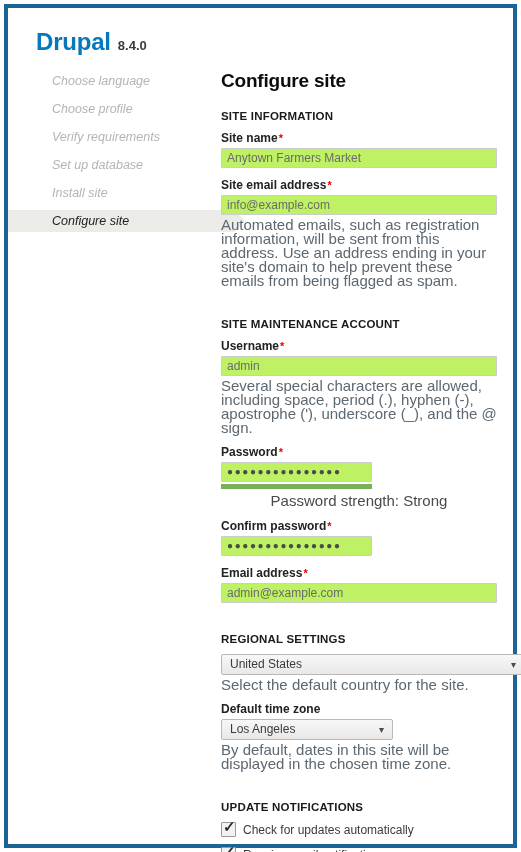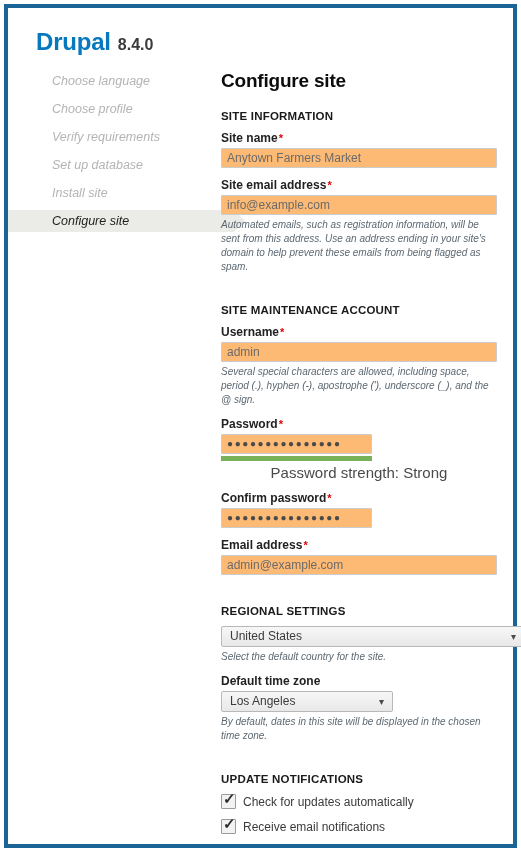--- a/index.html
+++ b/index.html
@@ -40,21 +40,21 @@
     display: flex;
     align-items: baseline;
   }
   .brand-name {
     font-size: 24px;
     font-weight: bold;
     color: #0678be;
     letter-spacing: -0.2px;
   }
   .brand-version {
-    font-size: 16px;
+    font-size: 13px;
     font-weight: bold;
     color: #3b3b3b;
     margin-left: 7px;
   }
 
   
   .task-list {
     position: absolute;
     left: 0;
     top: 62px;
@@ -127,46 +127,45 @@
     color: #e00000;
     font-size: 11px;
     margin-left: 1px;
   }
   .text-input {
     display: block;
     box-sizing: border-box;
     width: 100%;
     height: 20px;
     border: 1px solid #cccccc;
-    background: #fdba74;
+    background: #bef264;
     font-family: "Liberation Sans", sans-serif;
     font-size: 12px;
     color: #6b6b6b;
     padding: 0 5px;
     border-radius: 1px;
   }
   .text-input.short {
     width: 151px;
   }
   .input-value {
     display: flex;
     align-items: center;
   }
   .pw-dots {
     color: #4a4a4a;
     font-size: 10px;
     letter-spacing: 1.6px;
     line-height: 18px;
   }
   .description {
-    font-size: 10px;
+    font-size: 15px;
     line-height: 14px;
     color: #5c6872;
     margin: 3px 0 0 0;
-    font-style: italic;
   }
   .spacer-md { height: 20px; }
 
   
   .strength-bar-track {
     width: 151px;
     height: 5px;
     background: #e0e0e0;
     margin-top: 2px;
   }

